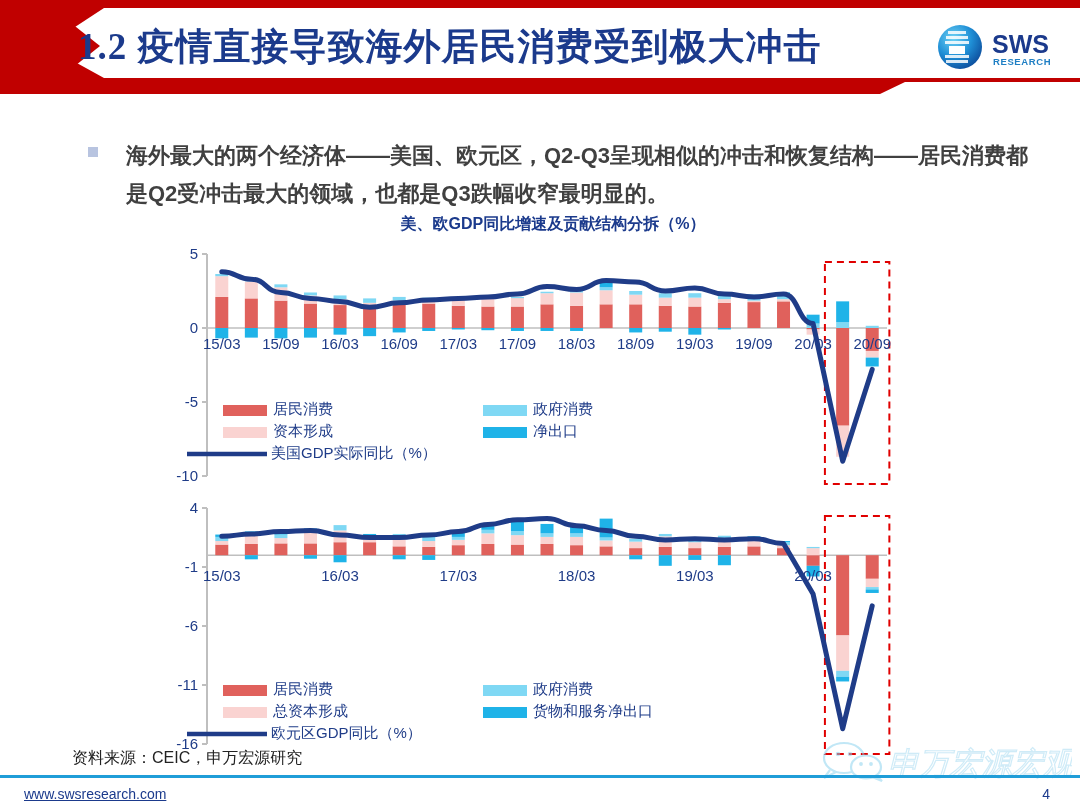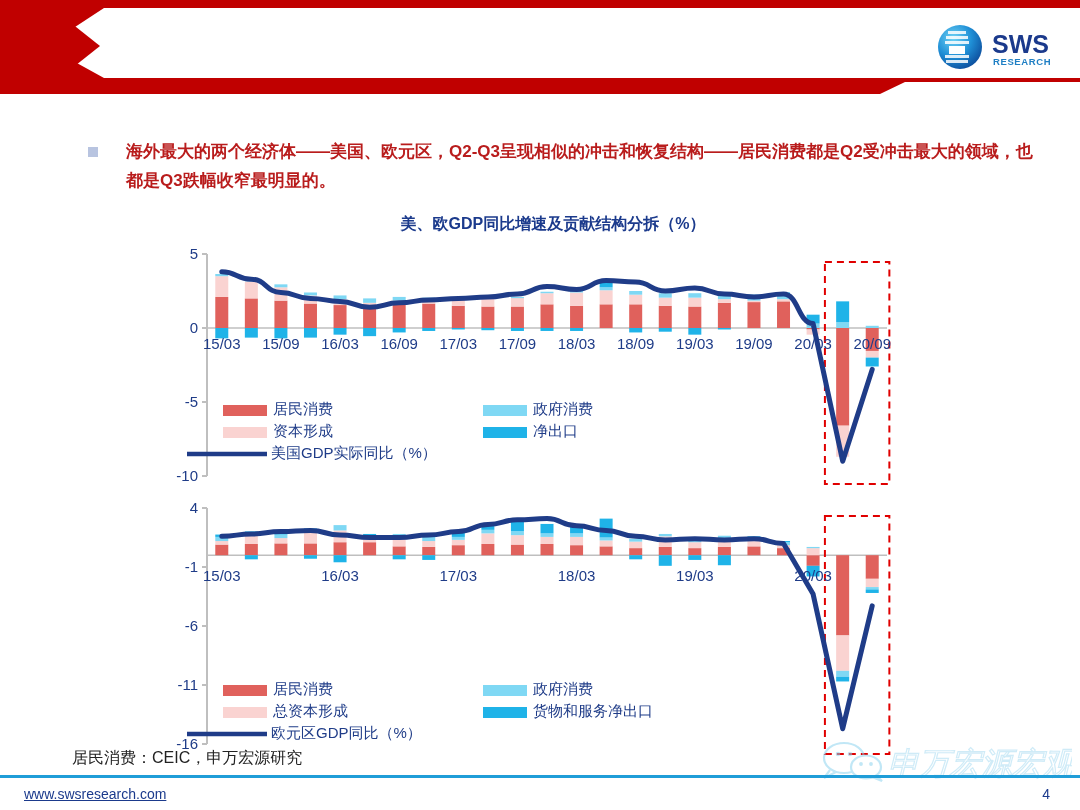--- a/index.html
+++ b/index.html
@@ -24,22 +24,22 @@
   .logo { position: absolute; right: 14px; top: 22px; width: 130px; height: 54px; }
 
   
   .bullet-block { position: absolute; left: 88px; top: 137px; width: 960px; }
   .bullet-mark {
     position: absolute; left: 0; top: 10px;
     width: 10px; height: 10px; background: #b8c4e0;
   }
   .bullet-text {
     margin-left: 38px;
-    font-size: 17px; font-weight: 700;
-    color: #b91c1c; line-height: 1.72;
+    font-size: 22px; font-weight: 700;
+    color: #404040; line-height: 1.72;
   }
 
   .chart-title {
     position: absolute; left: 0; top: 214px; width: 1080px;
     text-align: center;
     font-size: 16px; font-weight: 700; color: #1b3a8c; padding-left: 26px;
   }
 
   
   .chart { position: absolute; }
@@ -82,20 +82,21 @@
 <div class="header">
   <svg class="header-svg" width="1080" height="108">
 
     <path d="M0,0 L1080,0 L1080,82 L905,82 L880,94 L0,94 Z" fill="#C00000"></path>
 
     <path d="M36,10 L100,10 L100,84 L36,84 L92,47 Z" fill="#ffffff" opacity="0"></path>
     <path d="M104,8 L990,8 L990,78 L104,78 L46,46 Z" fill="#ffffff"></path>
     <path d="M0,0 L42,0 L100,46 L42,92 L0,92 Z" fill="#C00000"></path>
     <rect x="990" y="8" width="90" height="70" fill="#ffffff"></rect>
   </svg>
+  <div class="header-title">1.2 疫情直接导致海外居民消费受到极大冲击</div>
   <svg class="logo" viewBox="0 0 130 54">
     <defs>
       <radialGradient id="lg" cx="35%" cy="30%" r="75%">
         <stop offset="0%" stop-color="#6fd3f5"></stop>
         <stop offset="55%" stop-color="#1f8fd6"></stop>
         <stop offset="100%" stop-color="#0d4f9e"></stop>
       </radialGradient>
     </defs>
     <circle cx="24" cy="25" r="22" fill="url(#lg)"></circle>
     <rect x="12" y="9" width="18" height="3" fill="#ffffff" opacity="0.85"></rect>
@@ -386,21 +387,21 @@
         <rect x="318" y="209" width="44" height="11" fill="#1FB3E8"></rect>
         <text x="368" y="218" font-family="Liberation Sans, sans-serif" font-size="15" fill="#1F3C88">货物和服务净出口</text>
       </g>
       <g>
         <line x1="22" y1="236" x2="102" y2="236" stroke="#1F3C88" stroke-width="4.5"></line>
         <text x="106" y="240" font-family="Liberation Sans, sans-serif" font-size="15" fill="#1F3C88">欧元区GDP同比（%）</text>
       </g>
     </svg>
 </div>
 
-<div class="source">居民消费：CEIC，申万宏源研究</div>
+<div class="source">资料来源：CEIC，申万宏源研究</div>
 
 <svg class="watermark" viewBox="0 0 258 48">
   <g fill="none" stroke="#8fd4ef" stroke-width="2.2">
     <ellipse cx="30" cy="22" rx="20" ry="15"></ellipse>
     <path d="M16,34 L10,42 L22,36"></path>
     <ellipse cx="52" cy="31" rx="15" ry="11.5" fill="#ffffff"></ellipse>
     <path d="M62,39 L68,45 L58,41"></path>
   </g>
   <circle cx="24" cy="18" r="2.3" fill="#8fd4ef"></circle>
   <circle cx="36" cy="18" r="2.3" fill="#8fd4ef"></circle>

